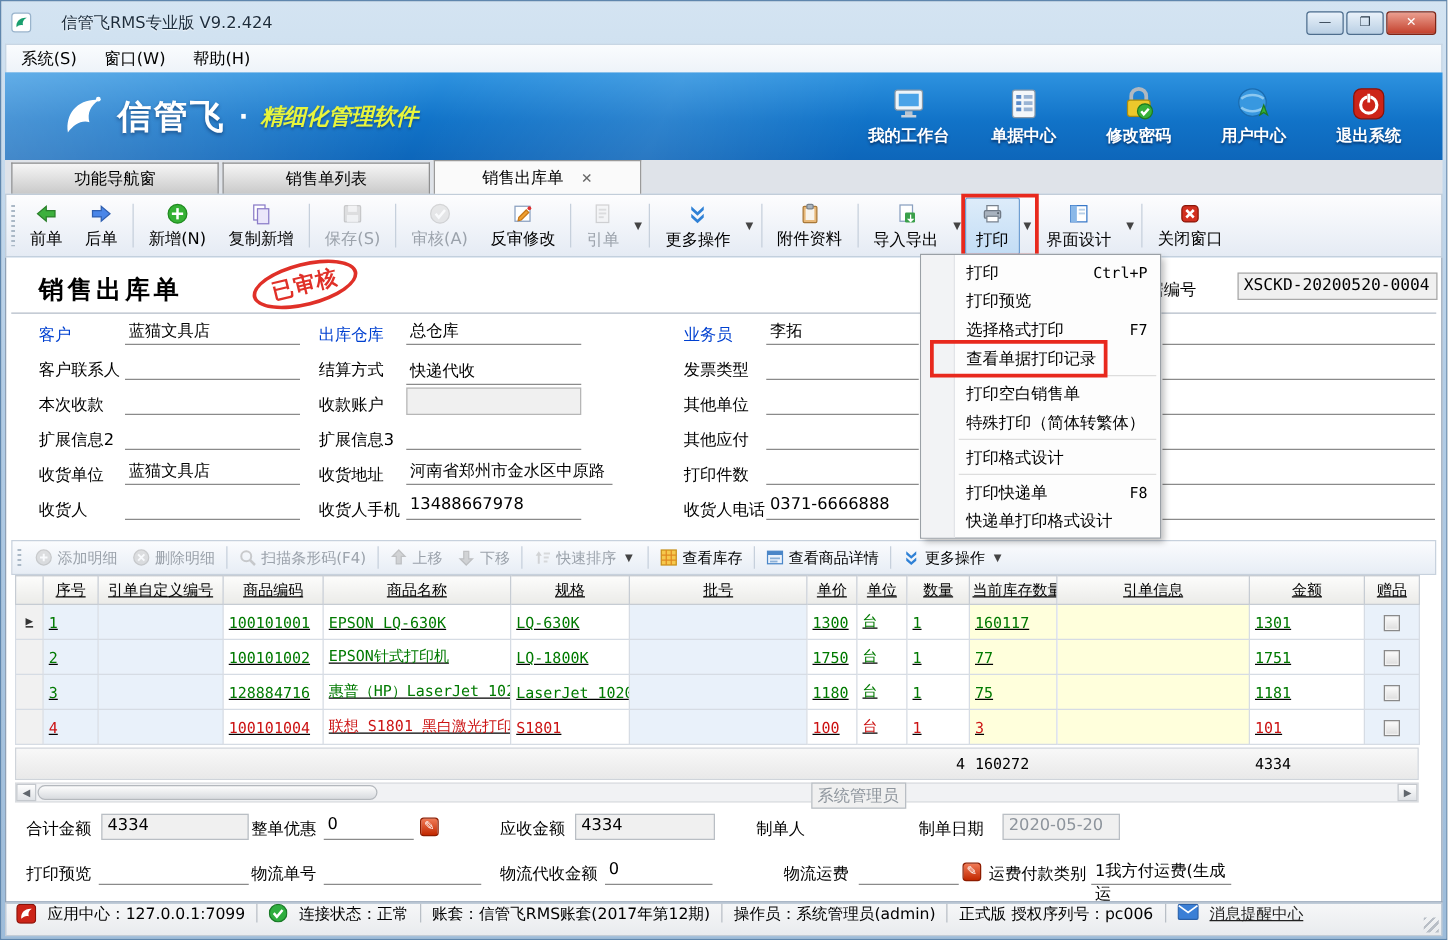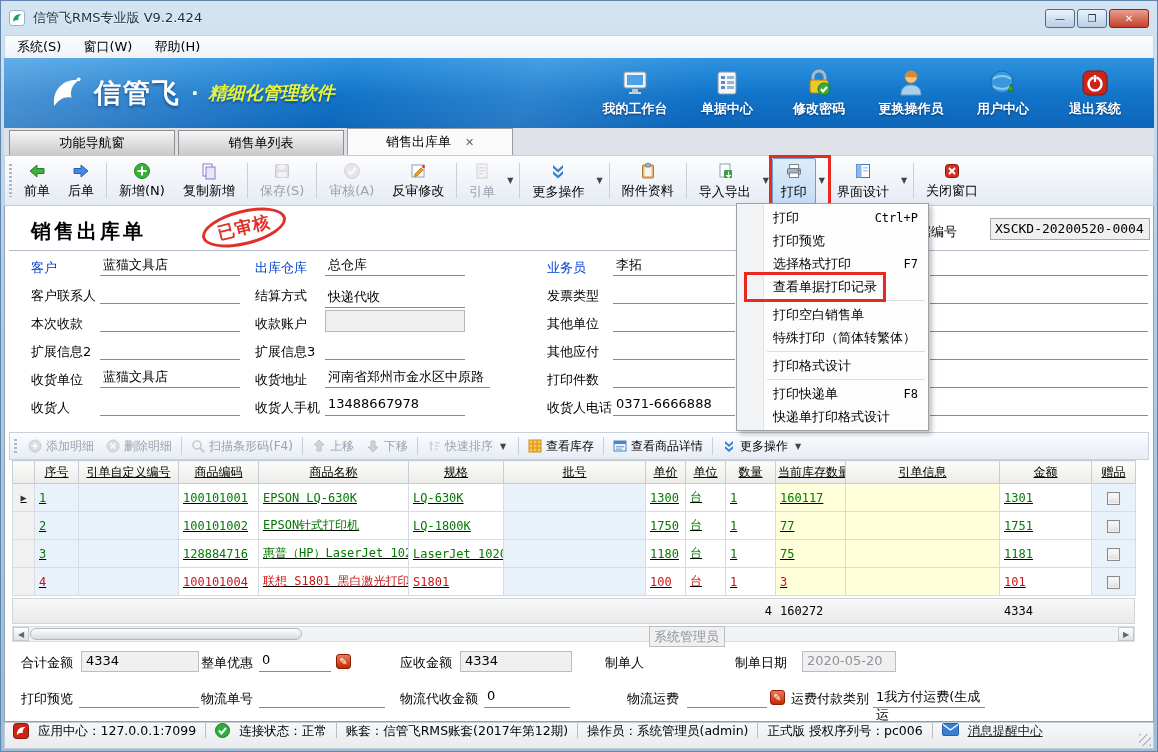--- a/index.html
+++ b/index.html
@@ -2,21 +2,21 @@
 <html><head>
 <meta charset="utf-8">
 <style>
   * { box-sizing: border-box; margin:0; padding:0; }
   html,body { background:#e8e8e8; }
   body { font-family:"DejaVu Sans","Liberation Sans",sans-serif; font-size:12px; color:#000; }
   .frame { position:relative; width:1158px; height:752px; overflow:hidden;
     background:linear-gradient(180deg,#d4e4f2 0%,#b3cde6 40%,#9dbcda 100%);
     border:1px solid #5f86ad; }
   
-  .titlebar { height:34px; display:flex; align-items:center; padding:0 8px; gap:8px; }
+  .titlebar { height:34px; display:flex; align-items:center; padding:0 8px; gap:24px; }
   .app-ico { width:16px; height:16px; background:#fff; border:1px solid #9ab4cc; border-radius:3px; display:flex;align-items:center;justify-content:center; }
   .title-text { font-size:13px; color:#1c2c3c; text-shadow:0 1px 1px rgba(255,255,255,.8); }
   .winbtns { margin-left:auto; display:flex; gap:2px; }
   .winbtn { width:30px; height:19px; border:1px solid #4d6d8d; border-radius:3px;
     background:linear-gradient(#eaf2fa,#b9cfe4); color:#2a3a4a; font-size:10px;
     display:flex; align-items:center; justify-content:center; }
   .winbtn.close { background:linear-gradient(#eb9f90,#c3402c); color:#fff; font-weight:bold; border-color:#7d2516; width:40px; }
   
   .menubar { height:23px; margin:0 3px; background:linear-gradient(#fafcfe,#eef3f9);
     border:1px solid #c8d6e4; border-bottom:none; display:flex; align-items:center; gap:22px; padding:0 12px; font-size:13px; }
@@ -182,30 +182,20 @@
       <div class="bitem">
         <span>
             <svg width="30" height="30" viewBox="0 0 30 30">
               <path d="M9 13 v-4 a6 6 0 0 1 12 0 v4" fill="none" stroke="#b0b8c0" stroke-width="3"></path>
               <rect x="6" y="12" width="18" height="13" rx="2" fill="#ecc82c" stroke="#a88a10"></rect>
               <circle cx="20" cy="21" r="6" fill="#38b038" stroke="#1e7a1e"></circle>
               <path d="M17 21 l2 2.4 4-4.4" stroke="#fff" stroke-width="2" fill="none"></path>
             </svg>
           </span>
         <span class="blabel">修改密码</span>
-      </div>
-      <div class="bitem">
-        <span>
-            <svg width="30" height="30" viewBox="0 0 30 30">
-              <circle cx="15" cy="9" r="6" fill="#f4c488" stroke="#c8924c"></circle>
-              <path d="M15 3 a6 6 0 0 1 6 6 c-4 1-9 0-12 0 a6 6 0 0 1 6-6Z" fill="#d88a2c"></path>
-              <path d="M5 27 c0-7 4-10 10-10 s10 3 10 10Z" fill="#a8cef0" stroke="#6a9ecc"></path>
-            </svg>
-          </span>
-        <span class="blabel">更换操作员</span>
       </div>
       <div class="bitem">
         <span>
             <svg width="30" height="30" viewBox="0 0 30 30">
               <circle cx="14" cy="14" r="11" fill="#3898e0" stroke="#1a6cb0"></circle>
               <path d="M5 11 c5-4 13-4 18 0 M5 18 c5 4 13 4 18 0" stroke="#8cc8f0" fill="none" stroke-width="2"></path>
               <path d="M20 24 l3-8 3 8 -3-2Z" fill="#38b038" stroke="#1e7a1e"></path>
             </svg>
           </span>
         <span class="blabel">用户中心</span>

